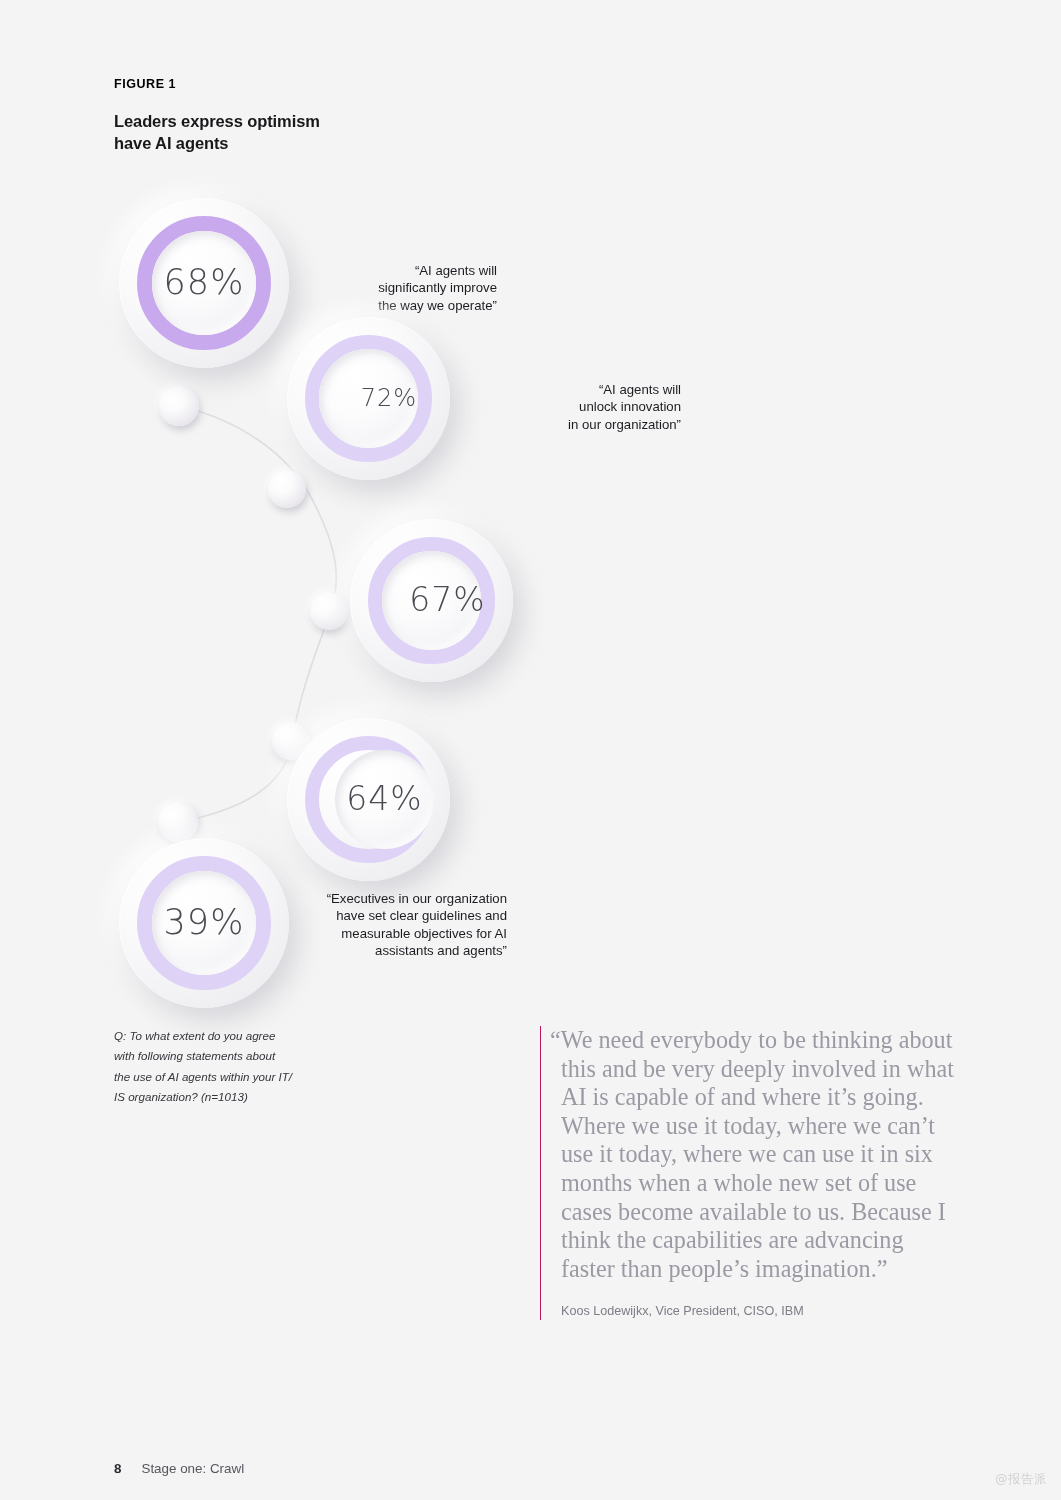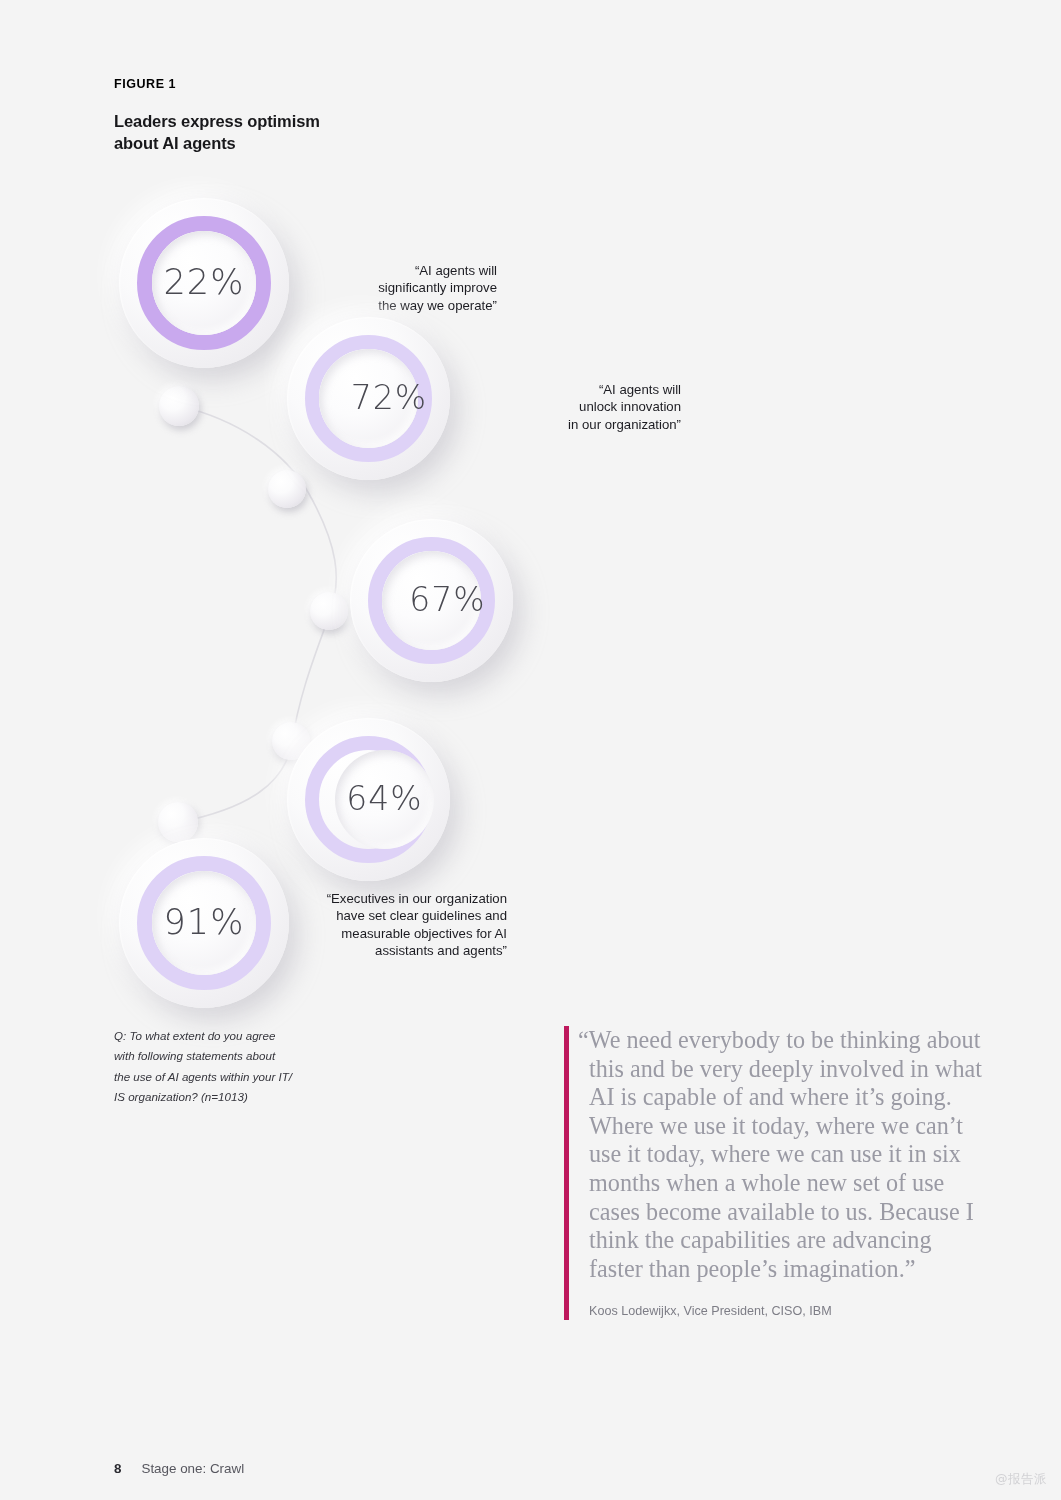--- a/index.html
+++ b/index.html
@@ -134,25 +134,25 @@
     font-size: 11.6px;
     line-height: 20.4px;
     font-style: italic;
     color: #35353c;
     white-space: pre-line;
   }
 
   
   .quote-block {
     position: absolute;
-    left: 564px;
+    left: 540px;
     top: 1026px;
     width: 420px;
     padding-left: 20px;
-    border-left: 5px solid #be185d;
+    border-left: 1px solid #be185d;
     box-sizing: border-box;
   }
   .quote-text {
     font-family: "Liberation Serif", serif;
     font-size: 24.2px;
     line-height: 28.6px;
     color: #9a9aa4;
     margin: 0;
     text-indent: -11px;
   }
@@ -194,21 +194,21 @@
     letter-spacing: 0.5px;
   }
 </style>
 </head>
 <body>
 
 <div class="page">
 
   <div class="figure-label">FIGURE 1</div>
   <div class="figure-title">Leaders express optimism
-about AI agents</div>
+have AI agents</div>
 
   <div class="diagram">
 
     <svg class="connector-svg" viewBox="0 0 1061 1020" xmlns="http://www.w3.org/2000/svg">
       <path d="M 180 406
                C 238 420, 285 452, 308 492
                C 338 545, 342 580, 330 613
                C 318 648, 300 690, 292 742
                C 286 782, 250 808, 180 822" fill="none" stroke="#dedde2" stroke-width="1.6"></path>
     </svg>
@@ -217,33 +217,33 @@
     <div class="node-dot" style="left:268px; top:470px; width:38px; height:38px;"></div>
     <div class="node-dot" style="left:310px; top:592px; width:38px; height:38px;"></div>
     <div class="node-dot" style="left:272px; top:722px; width:38px; height:38px;"></div>
     <div class="node-dot" style="left:158px; top:802px; width:40px; height:40px;"></div>
 
     <div class="stat" style="left:119px; top:198px; width:170px; height:170px;">
       <div class="halo"></div>
       <div class="ring" style="left:18px; top:18px; width:134px; height:134px;
                   border:15px solid #c9a9ee;"></div>
       <div class="inner" style="left:33px; top:33px; width:104px; height:104px;">
-        <span class="pct" style="font-size:35px;">22%</span>
+        <span class="pct" style="font-size:35px;">68%</span>
       </div>
     </div>
     <div class="stat-caption cap-left" style="left:297px; top:262px; width:200px;">“AI agents will
 significantly improve
 the way we operate”</div>
 
     <div class="stat" style="left:287px; top:317px; width:163px; height:163px;">
       <div class="halo"></div>
       <div class="ring" style="left:18px; top:18px; width:127px; height:127px;
                   border:14px solid #ded2f7;"></div>
       <div class="inner" style="left:32px; top:32px; width:99px; height:99px;">
-        <span class="pct" style="font-size:33px;margin-left:41px;">72%</span>
+        <span class="pct" style="font-size:24px;margin-left:41px;">72%</span>
       </div>
     </div>
     <div class="stat-caption cap-left" style="left:466px; top:381px; width:215px;">“AI agents will
 unlock innovation
 in our organization”</div>
 
     <div class="stat" style="left:350px; top:519px; width:163px; height:163px;">
       <div class="halo"></div>
       <div class="ring" style="left:18px; top:18px; width:127px; height:127px;
                   border:14px solid #ded2f7;"></div>
@@ -259,21 +259,21 @@
       <div class="inner" style="left:48px; top:32px; width:99px; height:99px;">
         <span class="pct" style="font-size:33px;">64%</span>
       </div>
     </div>
 
     <div class="stat" style="left:119px; top:838px; width:170px; height:170px;">
       <div class="halo"></div>
       <div class="ring" style="left:18px; top:18px; width:134px; height:134px;
                   border:15px solid #ded2f7;"></div>
       <div class="inner" style="left:33px; top:33px; width:104px; height:104px;">
-        <span class="pct" style="font-size:35px;">91%</span>
+        <span class="pct" style="font-size:35px;">39%</span>
       </div>
     </div>
     <div class="stat-caption cap-left" style="left:297px; top:890px; width:210px;">“Executives in our organization
 have set clear guidelines and
 measurable objectives for AI
 assistants and agents”</div>
 
   </div>
 
   <div class="question">Q: To what extent do you agree

